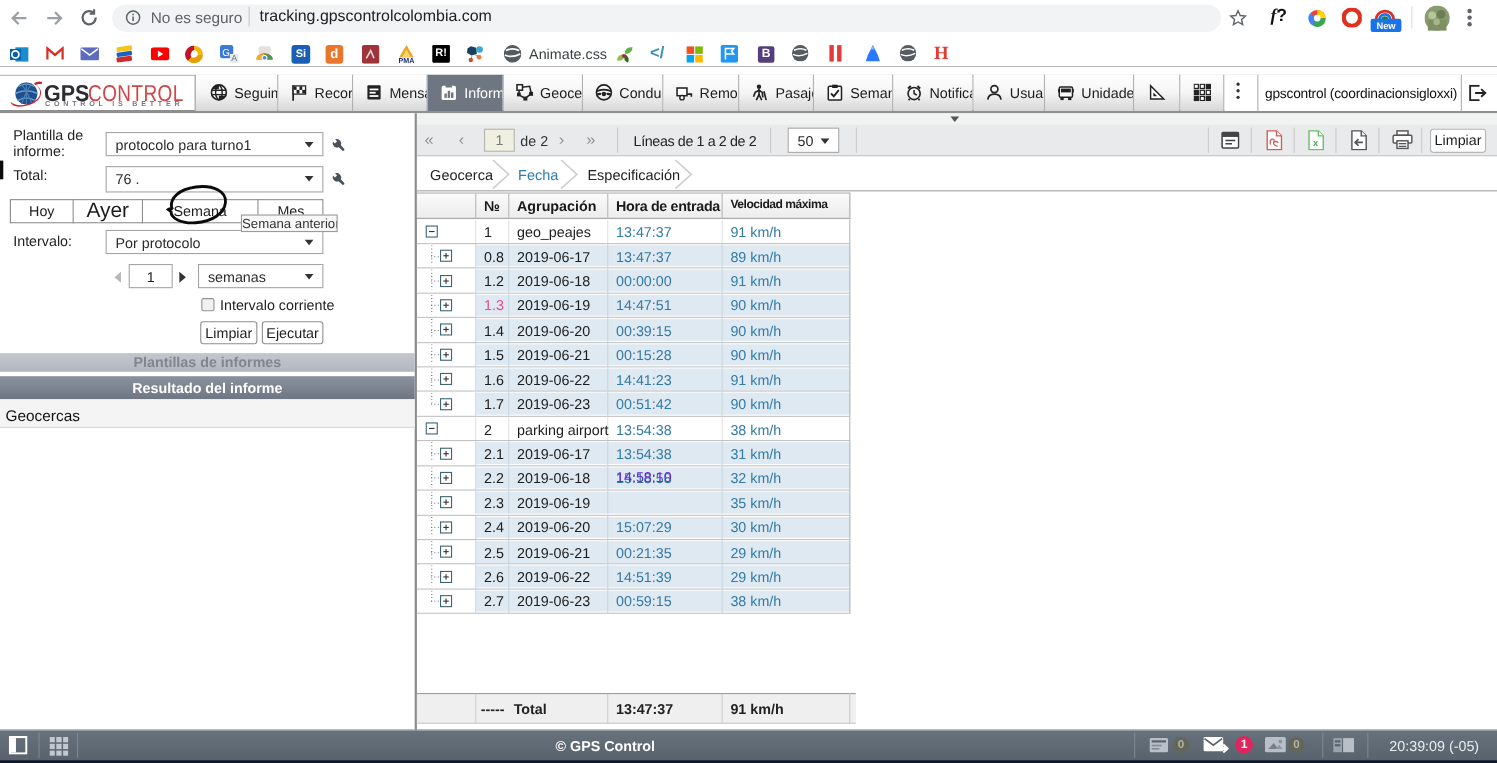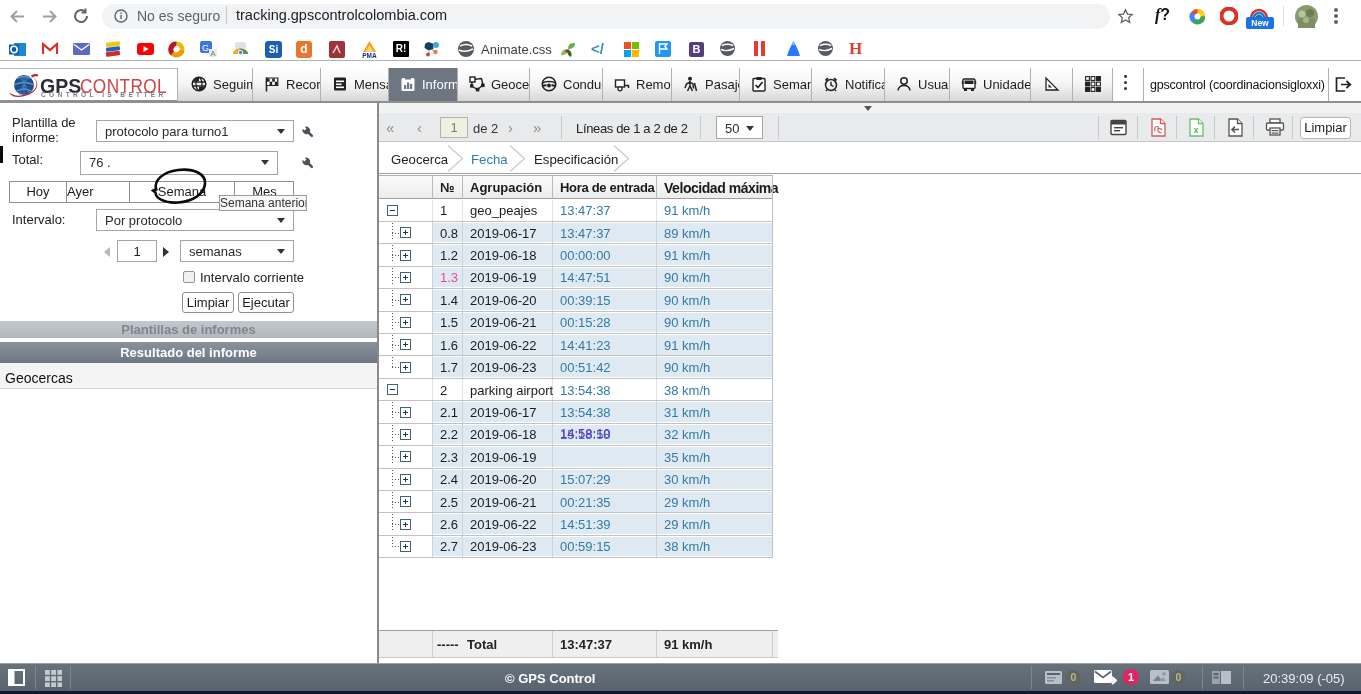--- a/index.html
+++ b/index.html
@@ -329,41 +329,41 @@
 <div class="a" style="left:1143px;top:68px;width:1px;height:33px;background:#b0b0b0"></div>
 <div class="a" style="left:1328px;top:68px;width:1px;height:33px;background:#b0b0b0"></div>
 <div class="a" style="left:1112px;top:68px;width:1px;height:33px;background:#b0b0b0"></div>
 <div class="a" style="left:0;top:103px;width:379px;height:561px;background:#fff;border-right:2px solid #8a8a8a"></div>
 <div class="a" style="left:12px;top:116px;font-size:13px;color:#222;width:80px;line-height:14.5px">Plantilla de informe:</div>
 <div class="a" style="left:12px;top:152px;font-size:13px;color:#222">Total:</div>
 <div class="sel" style="left:96px;top:120px;width:198px;height:22px">
     <div class="tx">protocolo para turno1</div>
     <div class="ar"></div>
   </div>
-<div class="sel" style="left:80px;top:151px;width:198px;height:24px">
+<div class="sel" style="left:96px;top:151px;width:198px;height:24px">
     <div class="tx">76 .</div>
     <div class="ar"></div>
   </div>
 <svg class="a" style="left:301px;top:125px" width="15" height="15" viewBox="0 0 15 15">
     <g transform="rotate(-45 7 7)">
       <circle cx="7" cy="4.6" r="3.7" fill="#4d525a"></circle>
       <rect x="5.6" y="-1.2" width="2.8" height="4.6" fill="#fff"></rect>
       <path d="M5.6 7 L8.4 7 L8.1 13.2 Q7 14.4 5.9 13.2 Z" fill="#4d525a"></path>
     </g>
   </svg>
 <svg class="a" style="left:301px;top:156px" width="15" height="15" viewBox="0 0 15 15">
     <g transform="rotate(-45 7 7)">
       <circle cx="7" cy="4.6" r="3.7" fill="#4d525a"></circle>
       <rect x="5.6" y="-1.2" width="2.8" height="4.6" fill="#fff"></rect>
       <path d="M5.6 7 L8.4 7 L8.1 13.2 Q7 14.4 5.9 13.2 Z" fill="#4d525a"></path>
     </g>
   </svg>
 <div class="a" style="left:9px;top:181px;width:285px;height:22px;border:1px solid #8f8f8f;background:#fff"></div>
 <div class="a" style="left:9px;top:181px;width:57px;height:22px;border-left:1px solid #8f8f8f;font-size:13px;color:#1c1c1c;text-align:center;line-height:21px">Hoy</div>
-<div class="a" style="left:66px;top:181px;width:63px;height:22px;border-left:1px solid #8f8f8f;font-size:13px;color:#1c1c1c;line-height:21px">Ayer</div>
+<div class="a" style="left:66px;top:181px;width:63px;height:22px;border-left:1px solid #8f8f8f;font-size:19px;color:#1c1c1c;text-align:center;line-height:21px">Ayer</div>
 <div class="a" style="left:129px;top:181px;width:105px;height:22px;border-left:1px solid #8f8f8f;font-size:13px;color:#1c1c1c;text-align:center;line-height:21px">Semana</div>
 <div class="a" style="left:234px;top:181px;width:60px;height:22px;border-left:1px solid #8f8f8f;font-size:13px;color:#1c1c1c;text-align:center;line-height:21px">Mes</div>
 <div class="a" style="left:12px;top:212px;font-size:13px;color:#222">Intervalo:</div>
 <div class="sel" style="left:96px;top:209px;width:198px;height:22px">
     <div class="tx">Por protocolo</div>
     <div class="ar"></div>
   </div>
 <div class="a" style="left:104px;top:247px;width:0;height:0;border-top:5px solid transparent;border-bottom:5px solid transparent;border-right:6px solid #b8b8b8"></div>
 <div class="a" style="left:117px;top:240px;width:40px;height:22px;border:1px solid #a6a6a6;background:#fff;font-size:13px;color:#222;text-align:center;line-height:21px">1</div>
 <div class="a" style="left:163px;top:247px;width:0;height:0;border-top:5px solid transparent;border-bottom:5px solid transparent;border-left:6px solid #333"></div>
@@ -451,21 +451,21 @@
   </svg>
 <div class="a" style="left:379px;top:175px;width:394px;height:24px;background:linear-gradient(180deg,#fbfbfb,#ececec);border-top:1px solid #b0b0b0;border-bottom:1px solid #9e9e9e"></div>
 <div class="a" style="left:432px;top:176px;width:1px;height:23px;background:#b6babe"></div>
 <div class="a" style="left:462px;top:176px;width:1px;height:23px;background:#b6babe"></div>
 <div class="a" style="left:552px;top:176px;width:1px;height:23px;background:#b6babe"></div>
 <div class="a" style="left:656px;top:176px;width:1px;height:23px;background:#b6babe"></div>
 <div class="a" style="left:772px;top:176px;width:1px;height:23px;background:#b6babe"></div>
 <div class="a" style="left:440px;top:180px;font-size:13px;font-weight:bold;color:#1a1a1a">№</div>
 <div class="a" style="left:470px;top:180px;font-size:13px;font-weight:bold;color:#1a1a1a">Agrupación</div>
 <div class="a" style="left:560px;top:180px;font-size:13px;font-weight:bold;color:#1a1a1a;letter-spacing:-0.3px">Hora de entrada</div>
-<div class="a" style="left:664px;top:180px;font-size:14px;font-weight:bold;color:#1a1a1a;letter-spacing:-0.45px">Velocidad máxima</div>
+<div class="a" style="left:664px;top:180px;font-size:11px;font-weight:bold;color:#1a1a1a;letter-spacing:-0.45px">Velocidad máxima</div>
 <div class="a" style="left:432px;top:199.5px;width:1px;height:21.4px;background:#e3e3e3"></div>
 <div class="a" style="left:462px;top:199.5px;width:1px;height:21.4px;background:#e3e3e3"></div>
 <div class="a" style="left:552px;top:199.5px;width:1px;height:21.4px;background:#e3e3e3"></div>
 <div class="a" style="left:656px;top:199.5px;width:1px;height:21.4px;background:#e3e3e3"></div>
 <div class="a" style="left:772px;top:199.5px;width:1px;height:21.4px;background:#e3e3e3"></div>
 <div class="rline" style="top:220.9px"></div>
 <div class="pm" style="left:387px;top:204.7px">
     <div class="h"></div>
   </div>
 <div class="cell" style="left:440px;top:203.1px;color:#1c1c1c">1</div>

